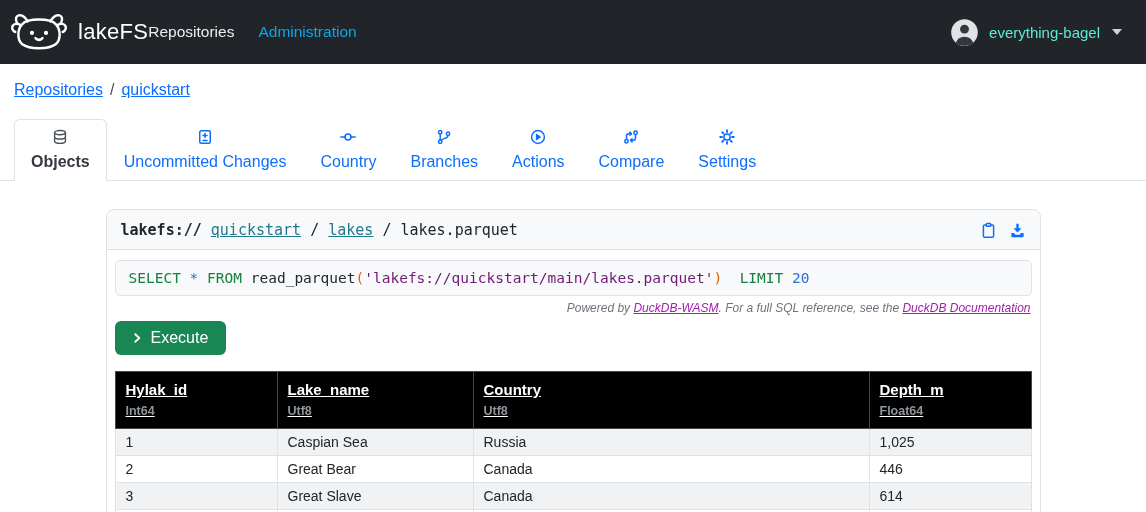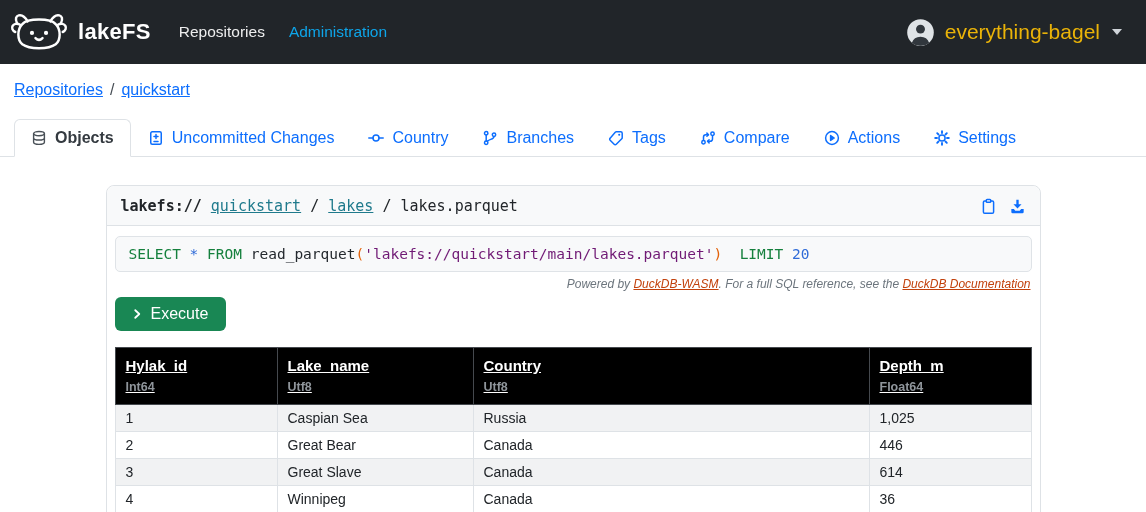--- a/index.html
+++ b/index.html
@@ -4,55 +4,55 @@
 <style>
   * { box-sizing: border-box; }
   html,body { margin:0; padding:0; }
   body {
     width:1146px; height:512px; overflow:hidden; background:#fff;
     font-family:"Liberation Sans", sans-serif; color:#212529;
   }
   
   .navbar { height:64px; background:#212529; display:flex; align-items:center; padding:0 24px 0 10px; }
   .logo { margin-right:10px; display:flex; align-items:center; }
-  .brand { color:#fff; font-size:22px; font-weight:700; letter-spacing:.3px; margin-right:28px; }
+  .brand { color:#fff; font-size:22px; font-weight:400; letter-spacing:.3px; }
   .nav-link { font-size:15.5px; margin-right:24px; color:rgba(255,255,255,.92); text-decoration:none; cursor:pointer; }
   .nav-link.muted { color:#0ea5e9; }
-  .user-box { margin-left:auto; display:flex; align-items:center; gap:10px; color:#eab308; font-size:21px; cursor:pointer; }
+  .user-box { margin-left:auto; display:flex; align-items:center; gap:10px; color:#5eead4; font-size:15px; cursor:pointer; }
   .caret { width:0; height:0; border-left:5px solid transparent; border-right:5px solid transparent; border-top:6px solid #cfd4d9; margin-left:2px; }
   
   .breadcrumb { margin:17px 0 0 14px; font-size:16px; }
   .breadcrumb a { color:#0d6efd; text-decoration:underline; cursor:pointer; }
   .crumb-sep { color:#495057; margin:0 7px; }
   
   .tabs { display:flex; align-items:flex-end; border-bottom:1px solid #dee2e6; margin-top:20px; padding:0 0 0 14px; }
   .tab { display:flex; align-items:center; gap:8px; padding:9px 16px; font-size:16px; color:#0d6efd;
          background:none; border:1px solid transparent; border-radius:6px 6px 0 0; margin-bottom:-1px;
-         cursor:pointer; font-family:inherit; }
+         cursor:pointer; font-family:inherit;flex-direction:column; }
   .tab.active { background:#fff; border-color:#dee2e6 #dee2e6 #fff; color:#343a40; font-weight:700; }
   .tab svg { flex:none; display:block; }
   
   .card { width:935px; margin:28px auto 0; border:1px solid #dee2e6; border-radius:8px; background:#fff; }
   .card-header { background:#f8f9fa; border-bottom:1px solid #dee2e6; border-radius:8px 8px 0 0;
                  padding:11px 14px 10px; display:flex; align-items:center; }
   .path-code { font-family:"DejaVu Sans Mono","Liberation Mono",monospace; font-size:15px; color:#212529; white-space:pre; }
   .path-code .scheme { font-weight:700; }
   .path-code a { color:#1f7a8c; text-decoration:underline; cursor:pointer; }
   .header-icons { margin-left:auto; display:flex; align-items:center; gap:12px; }
   .icon-btn { background:none; border:none; padding:0; color:#0d6efd; cursor:pointer; display:flex; }
   .card-body { padding:10px 8px 16px; }
   .sql-box { background:#f8f9fa; border:1px solid #dfe3e7; border-radius:5px; padding:9px 13px;
              font-family:"DejaVu Sans Mono","Liberation Mono",monospace; font-size:14.5px; white-space:pre; color:#24292e; }
   .tk-kw  { color:#15803d; }
   .tk-num { color:#2f6bd8; }
   .tk-str { color:#701a75; }
   .tk-paren { color:#e36209; }
   .tk-fn  { color:#24292e; }
   .powered { text-align:right; font-size:12px; font-style:italic; color:#6c757d; margin:5px 1px 0; }
-  .powered a { color:#c2410c; text-decoration:underline; cursor:pointer; }
+  .powered a { color:#a21caf; text-decoration:underline; cursor:pointer; }
   .execute-btn { margin-top:6px; display:inline-flex; align-items:center; gap:9px; background:#198754; color:#fff;
                  border:none; border-radius:6px; padding:8px 18px; font-size:16px; font-family:inherit; cursor:pointer; }
   
   .result-table { width:100%; border-collapse:collapse; margin-top:16px; font-size:14px; table-layout:fixed; }
   .result-table th { background:#000000; color:#fff; text-align:left; vertical-align:top;
                      padding:9px 10px 10px; border:1px solid #45494e;text-decoration:underline; }
   .th-name { font-size:15px; font-weight:700; }
   .th-type { margin-top:6px; font-size:12.5px; font-weight:700; color:#8f959b; }
   .result-table td { border:1px solid #dee2e6; padding:5px 10px; color:#212529; background:#fff; }
   .result-table tr.odd td { background:#f1f2f3; }
@@ -130,46 +130,37 @@
           <circle cx="4.2" cy="12.8" r="1.7"></circle>
           <circle cx="12" cy="4.8" r="1.7"></circle>
         <path d="M4.2 4.9v6.2M12 6.5c0 2.9-4.3 2.5-6.4 4.5" stroke-linecap="round"></path>
       </svg>
     </span>
     <span>Branches</span>
   </button>
   <button class="tab">
     <span style="display:flex;">
       <svg viewBox="0 0 16 16" width="16" height="16" fill="none" stroke="currentColor" stroke-width="1.5">
-        <path d="M8.3 1.8h4.4c.8 0 1.5.7 1.5 1.5v4.4c0 .4-.16.8-.44 1.06l-5.5 5.5c-.6.6-1.54.6-2.12 0l-4-4c-.6-.6-.6-1.54 0-2.12l5.1-5.9c.28-.28.66-.44 1.06-.44Z"></path>
-        <circle cx="11.2" cy="4.8" r="1.05" fill="currentColor" stroke="none"></circle>
-      </svg>
-    </span>
-    <span>Tags</span>
+        <circle cx="8" cy="8" r="6.4"></circle>
+        <path d="M6.6 5.6l3.6 2.4-3.6 2.4Z" fill="currentColor" stroke-linejoin="round"></path>
+      </svg>
+    </span>
+    <span>Actions</span>
   </button>
   <button class="tab">
     <span style="display:flex;">
       <svg viewBox="0 0 16 16" width="16" height="16" fill="none" stroke="currentColor" stroke-width="1.5">
         <circle cx="3.5" cy="12.3" r="1.7"></circle>
           <circle cx="12.5" cy="3.7" r="1.7"></circle>
         <path d="M3.5 10.3V7a2.3 2.3 0 0 1 2.3-2.3h2.4" stroke-linecap="round"></path>
         <path d="M12.5 5.7V9a2.3 2.3 0 0 1-2.3 2.3H7.8" stroke-linecap="round"></path>
         <path d="M6.9 3.1l1.6 1.6-1.6 1.6M9.1 12.9l-1.6-1.6 1.6-1.6" stroke-linecap="round" stroke-linejoin="round"></path>
       </svg>
     </span>
     <span>Compare</span>
-  </button>
-  <button class="tab">
-    <span style="display:flex;">
-      <svg viewBox="0 0 16 16" width="16" height="16" fill="none" stroke="currentColor" stroke-width="1.5">
-        <circle cx="8" cy="8" r="6.4"></circle>
-        <path d="M6.6 5.6l3.6 2.4-3.6 2.4Z" fill="currentColor" stroke-linejoin="round"></path>
-      </svg>
-    </span>
-    <span>Actions</span>
   </button>
   <button class="tab">
     <span style="display:flex;">
       <svg viewBox="0 0 16 16" width="16" height="16">
         <circle cx="8" cy="8" r="3.1" fill="none" stroke="currentColor" stroke-width="1.5"></circle>
         <g stroke="currentColor" stroke-width="1.9" stroke-linecap="round">
           <line x1="8" y1="1.2" x2="8" y2="3"></line>
             <line x1="8" y1="13" x2="8" y2="14.8"></line>
           <line x1="1.2" y1="8" x2="3" y2="8"></line>
             <line x1="13" y1="8" x2="14.8" y2="8"></line>

